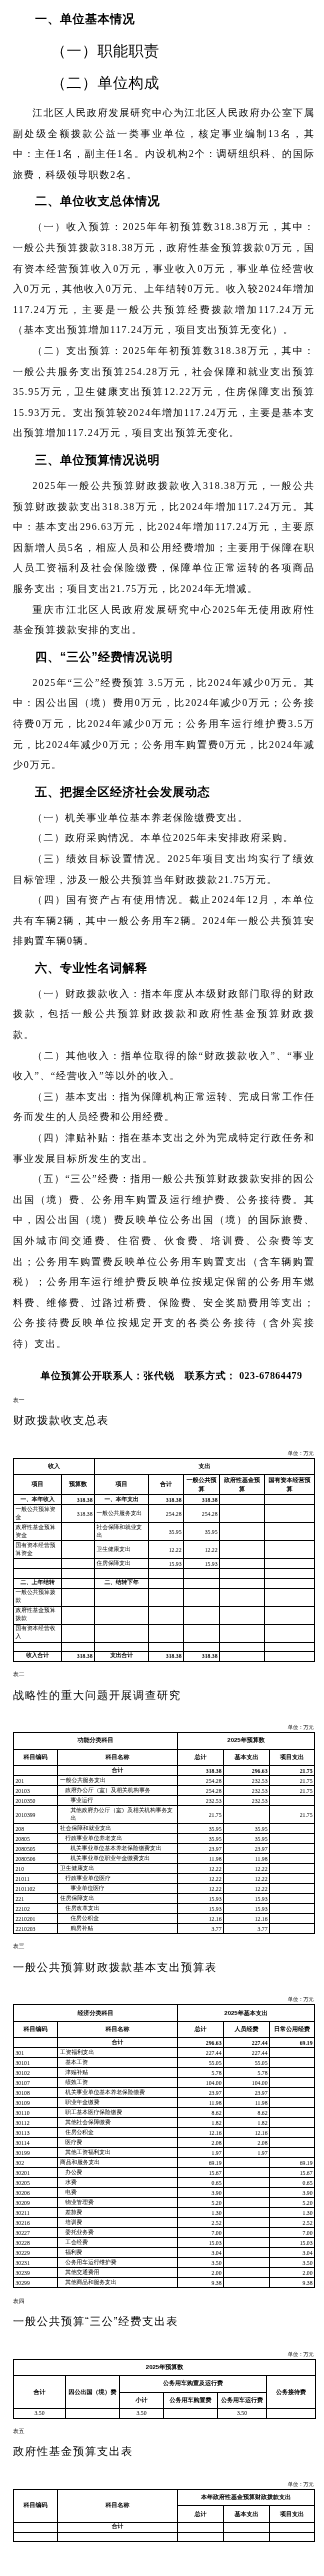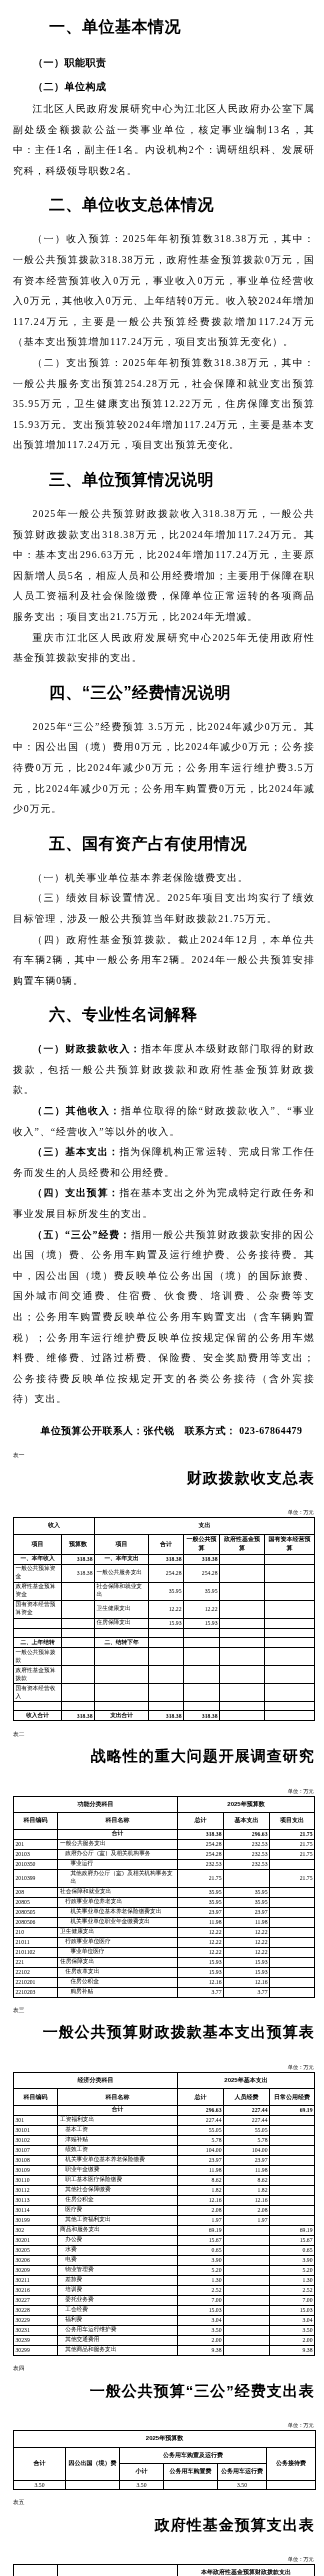--- a/index.html
+++ b/index.html
@@ -1,60 +1,61 @@
 <!DOCTYPE html>
 <html style="font-size:8.2px"><head>
 <meta charset="utf-8">
 <style>
   html,body{margin:0;padding:0;background:#fff;}
   .page{width:325px;min-height:3194px;margin:0 auto;background:#fff;box-sizing:border-box;
         padding:3.1px 10.3px 31px 13px;font-family:"Liberation Serif",serif;color:#000;}
-  .h1{font-family:"Liberation Sans",sans-serif;font-size:16px;font-weight:bold;line-height:24px;margin:12px;text-indent:1.5em;letter-spacing:0.5px;}
-  .h2{font-size:10px;font-weight:bold;line-height:24px;margin:0;text-indent:2em;letter-spacing:0.5px;}
+  .h1{font-family:"Liberation Sans",sans-serif;font-size:12px;font-weight:bold;line-height:24px;margin:4px;text-indent:1.5em;letter-spacing:0.5px;}
+  .h2{font-size:15px;font-weight:normal;line-height:24px;margin:8px;text-indent:2em;letter-spacing:0.5px;}
   .para{font-size:9.8px;line-height:20.6px;margin:0;text-align:justify;text-indent:2em;letter-spacing:1px;}
-  .para b{font-weight:bold;}
+  .para b{font-weight:normal;}
   .contact{font-size:9.8px;font-weight:bold;line-height:25px;margin:8px;text-indent:2em;letter-spacing:0.5px;}
   .tblock{margin-top:2.1px;}
   .tlabel{font-size:5.7px;line-height:9.3px;margin-top:8.2px;}
-  .ttitle{font-family:"Liberation Sans",sans-serif;font-size:15px;font-weight:bold;text-align:right;margin:8.2px 0 21.6px;letter-spacing:1px;}
+  .ttitle{font-family:"Liberation Sans",sans-serif;font-size:11px;font-weight:normal;text-align:left;margin:8.2px 0 21.6px;letter-spacing:1px;}
   .tunit{font-size:5.2px;text-align:right;margin:0 1px 1px 0;}
   table{width:100%;border-collapse:collapse;table-layout:fixed;}
   th,td{border:0.5px solid #000;padding:0.5px 1.5px;overflow:hidden;word-break:break-all;vertical-align:middle;box-sizing:border-box;}
   th{font-family:"Liberation Sans",sans-serif;font-weight:bold;font-size:6px;height:16.5px;text-align:center;}
   td{font-size:5.7px;height:9.3px;}
   td.num{text-align:right;}
   td.ctr{text-align:center;}
   tr.bold td{font-weight:bold;}
 </style>
 </head>
 <body>
 
 <main class="page">
   <section>
       <h2 class="h1">一、单位基本情况</h2>
       <h3 class="h2">（一）职能职责</h3>
       <h3 class="h2">（二）单位构成</h3>
-      <p class="para">江北区人民政府发展研究中心为江北区人民政府办公室下属副处级全额拨款公益一类事业单位，核定事业编制13名，其中：主任1名，副主任1名。内设机构2个：调研组织科、发展研究科，科级领导职数2名。</p>
+      <p class="para">江北区人民政府发展研究中心为江北区人民政府办公室下属副处级全额拨款公益一类事业单位，核定事业编制13名，其中：主任1名，副主任1名。内设机构2个：调研组织科、的国际旅费，科级领导职数2名。</p>
       <h2 class="h1">二、单位收支总体情况</h2>
       <p class="para">（一）收入预算：2025年年初预算数318.38万元，其中：一般公共预算拨款318.38万元，政府性基金预算拨款0万元，国有资本经营预算收入0万元，事业收入0万元，事业单位经营收入0万元，其他收入0万元、上年结转0万元。收入较2024年增加117.24万元，主要是一般公共预算经费拨款增加117.24万元（基本支出预算增加117.24万元，项目支出预算无变化）。</p>
       <p class="para">（二）支出预算：2025年年初预算数318.38万元，其中：一般公共服务支出预算254.28万元，社会保障和就业支出预算35.95万元，卫生健康支出预算12.22万元，住房保障支出预算15.93万元。支出预算较2024年增加117.24万元，主要是基本支出预算增加117.24万元，项目支出预算无变化。</p>
       <h2 class="h1">三、单位预算情况说明</h2>
       <p class="para">2025年一般公共预算财政拨款收入318.38万元，一般公共预算财政拨款支出318.38万元，比2024年增加117.24万元。其中：基本支出296.63万元，比2024年增加117.24万元，主要原因新增人员5名，相应人员和公用经费增加；主要用于保障在职人员工资福利及社会保险缴费，保障单位正常运转的各项商品服务支出；项目支出21.75万元，比2024年无增减。</p>
       <p class="para">重庆市江北区人民政府发展研究中心2025年无使用政府性基金预算拨款安排的支出。</p>
       <h2 class="h1">四、“三公”经费情况说明</h2>
       <p class="para">2025年“三公”经费预算 3.5万元，比2024年减少0万元。其中：因公出国（境）费用0万元，比2024年减少0万元；公务接待费0万元，比2024年减少0万元；公务用车运行维护费3.5万元，比2024年减少0万元；公务用车购置费0万元，比2024年减少0万元。</p>
-      <h2 class="h1">五、国有资产占有使用情况</h2>
+      <h2 class="h1">五、把握全区经济社会发展动态</h2>
       <p class="para">（一）机关事业单位基本养老保险缴费支出。</p>
+      <p class="para">（二）政府采购情况。本单位2025年未安排政府采购。</p>
       <p class="para">（三）绩效目标设置情况。2025年项目支出均实行了绩效目标管理，涉及一般公共预算当年财政拨款21.75万元。</p>
-      <p class="para">（四）政府性基金预算拨款。截止2024年12月，本单位共有车辆2辆，其中一般公务用车2辆。2024年一般公共预算安排购置车辆0辆。</p>
+      <p class="para">（四）国有资产占有使用情况。截止2024年12月，本单位共有车辆2辆，其中一般公务用车2辆。2024年一般公共预算安排购置车辆0辆。</p>
       <h2 class="h1">六、专业性名词解释</h2>
       <p class="para"><b>（一）财政拨款收入：</b>指本年度从本级财政部门取得的财政拨款，包括一般公共预算财政拨款和政府性基金预算财政拨款。</p>
       <p class="para"><b>（二）其他收入：</b>指单位取得的除“财政拨款收入”、“事业收入”、“经营收入”等以外的收入。</p>
       <p class="para"><b>（三）基本支出：</b>指为保障机构正常运转、完成日常工作任务而发生的人员经费和公用经费。</p>
-      <p class="para"><b>（四）支出预算：</b>指在基本支出之外为完成特定行政任务和事业发展目标所发生的支出。</p>
+      <p class="para"><b>（四）津贴补贴：</b>指在基本支出之外为完成特定行政任务和事业发展目标所发生的支出。</p>
       <p class="para"><b>（五）“三公”经费：</b>指用一般公共预算财政拨款安排的因公出国（境）费、公务用车购置及运行维护费、公务接待费。其中，因公出国（境）费反映单位公务出国（境）的国际旅费、国外城市间交通费、住宿费、伙食费、培训费、公杂费等支出；公务用车购置费反映单位公务用车购置支出（含车辆购置税）；公务用车运行维护费反映单位按规定保留的公务用车燃料费、维修费、过路过桥费、保险费、安全奖励费用等支出；公务接待费反映单位按规定开支的各类公务接待（含外宾接待）支出。</p>
       <p class="contact">单位预算公开联系人：张代锐　联系方式： 023-67864479</p>
     </section>
   <section>
       <section class="tblock">
         <div class="tlabel">表一</div>
         <div class="ttitle">财政拨款收支总表</div>
         <div class="tunit">单位：万元</div>
         <table>
           <colgroup>

